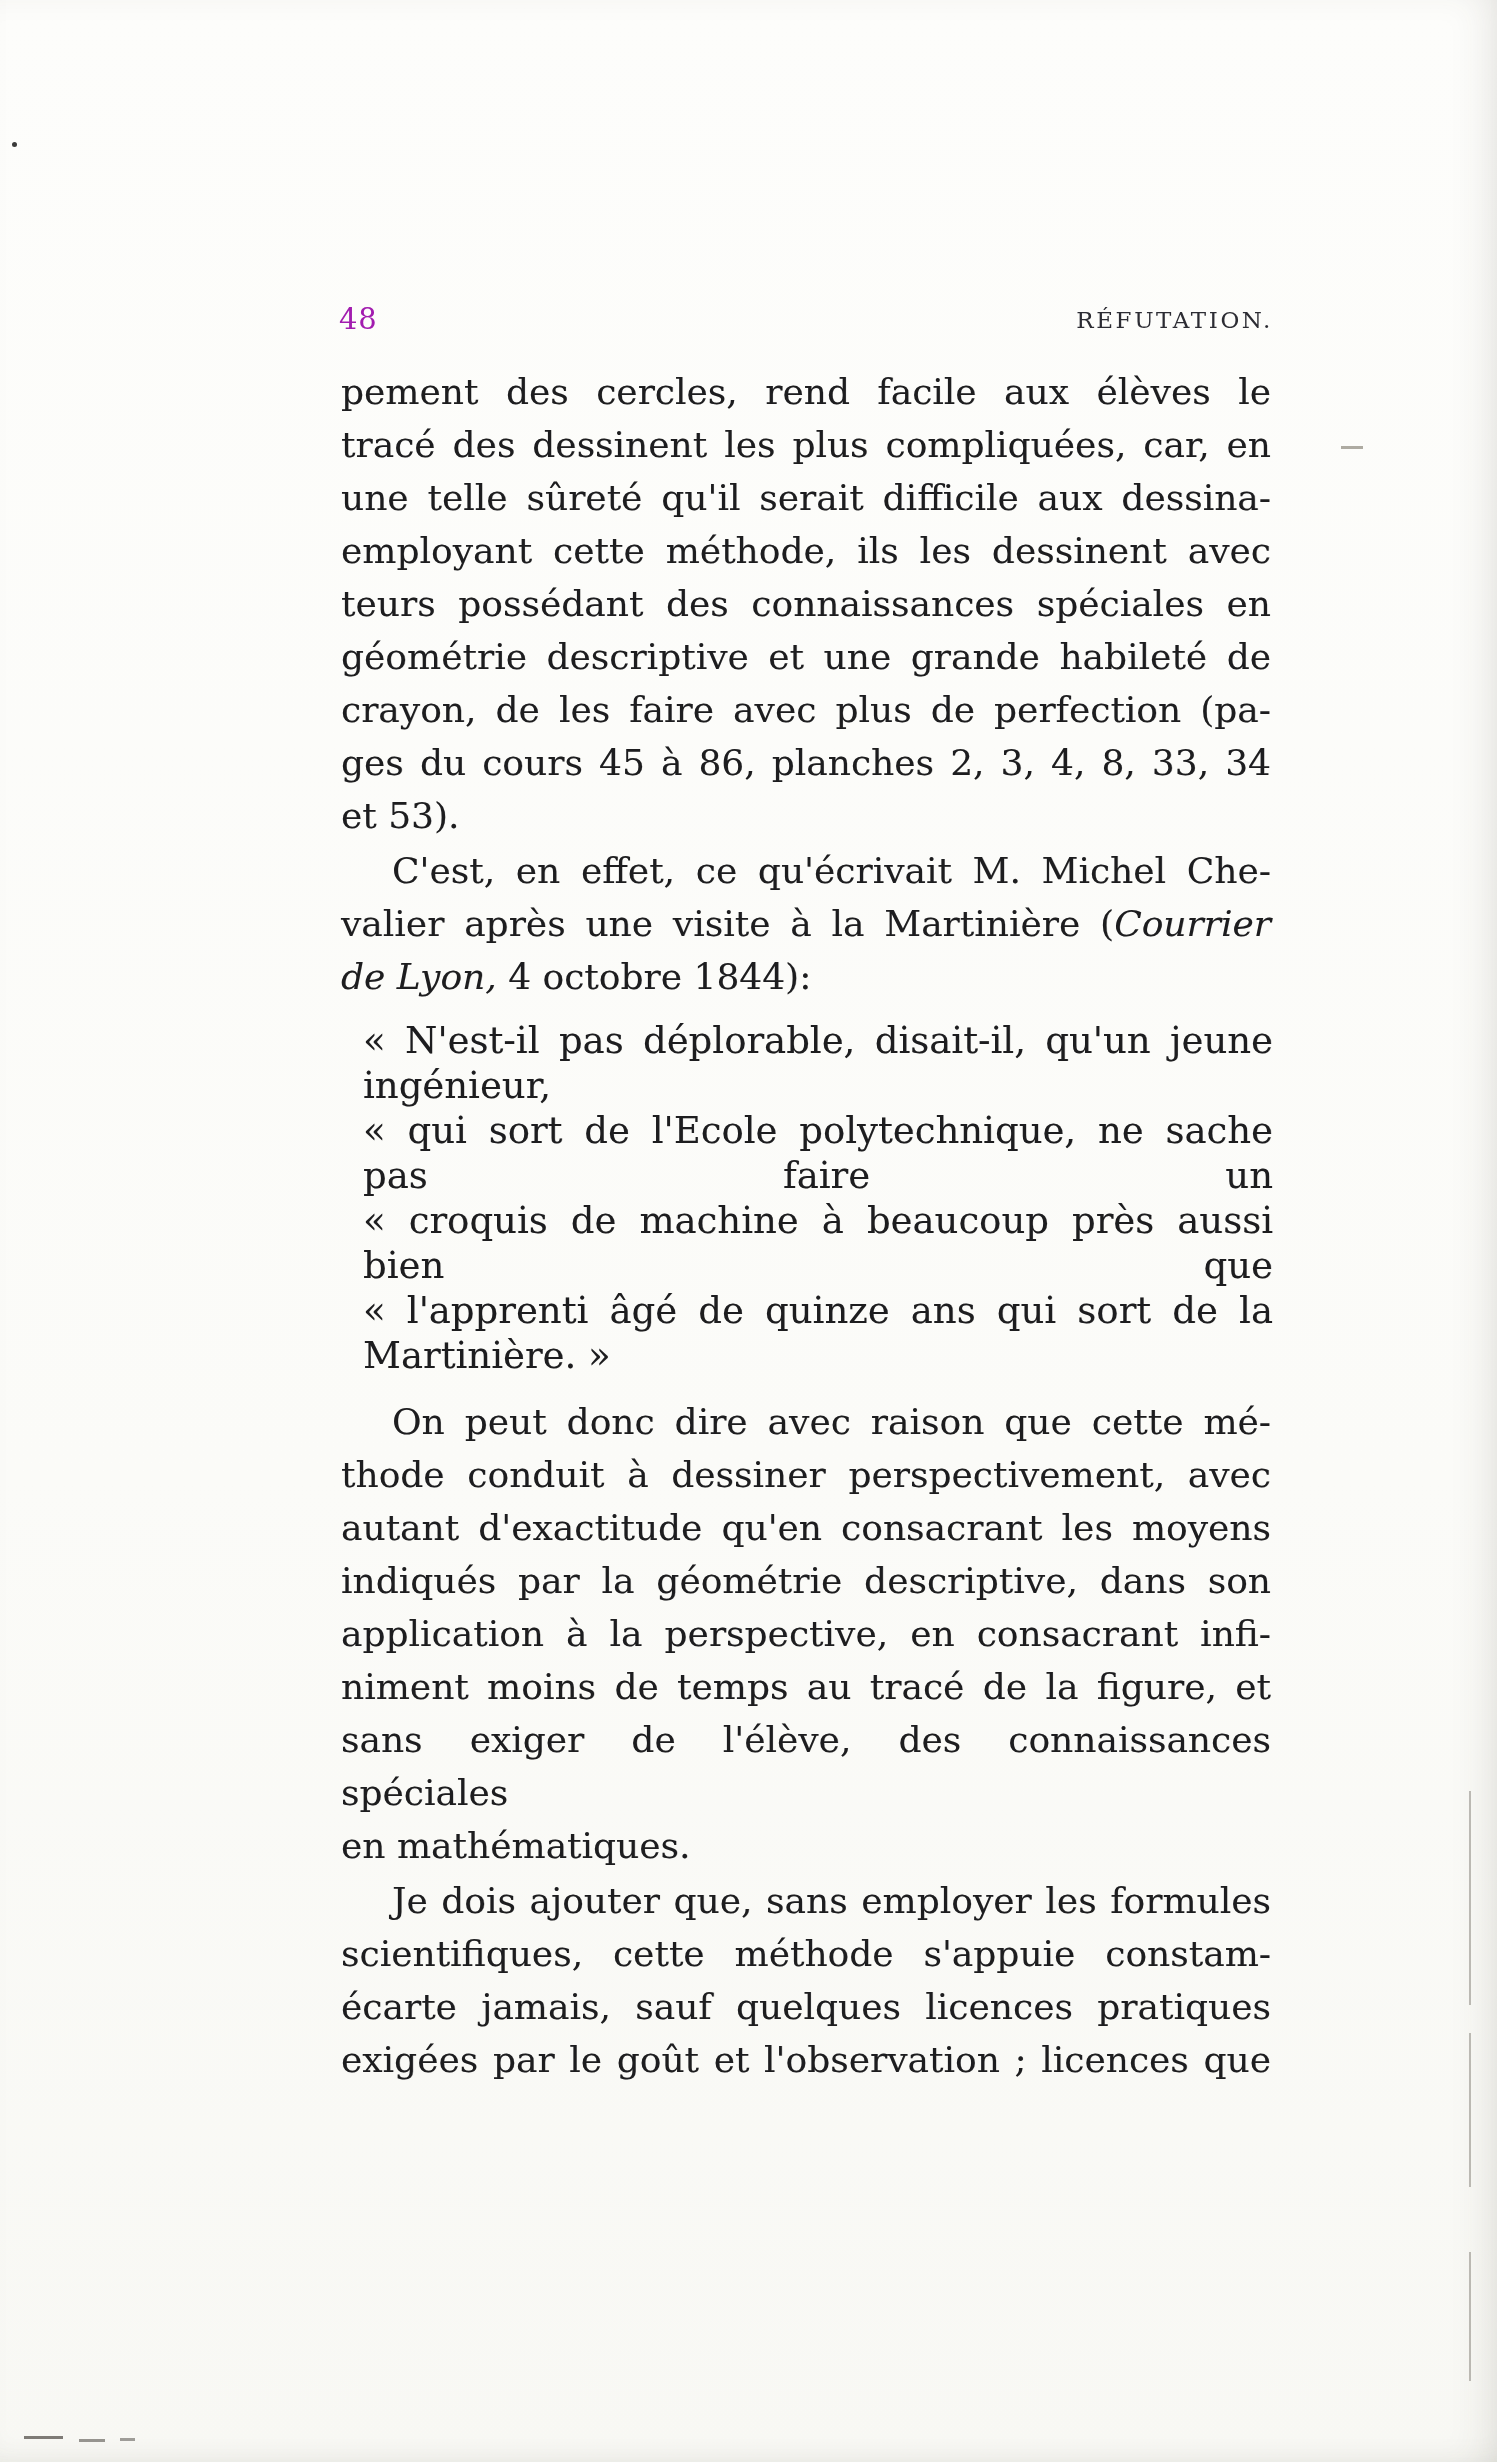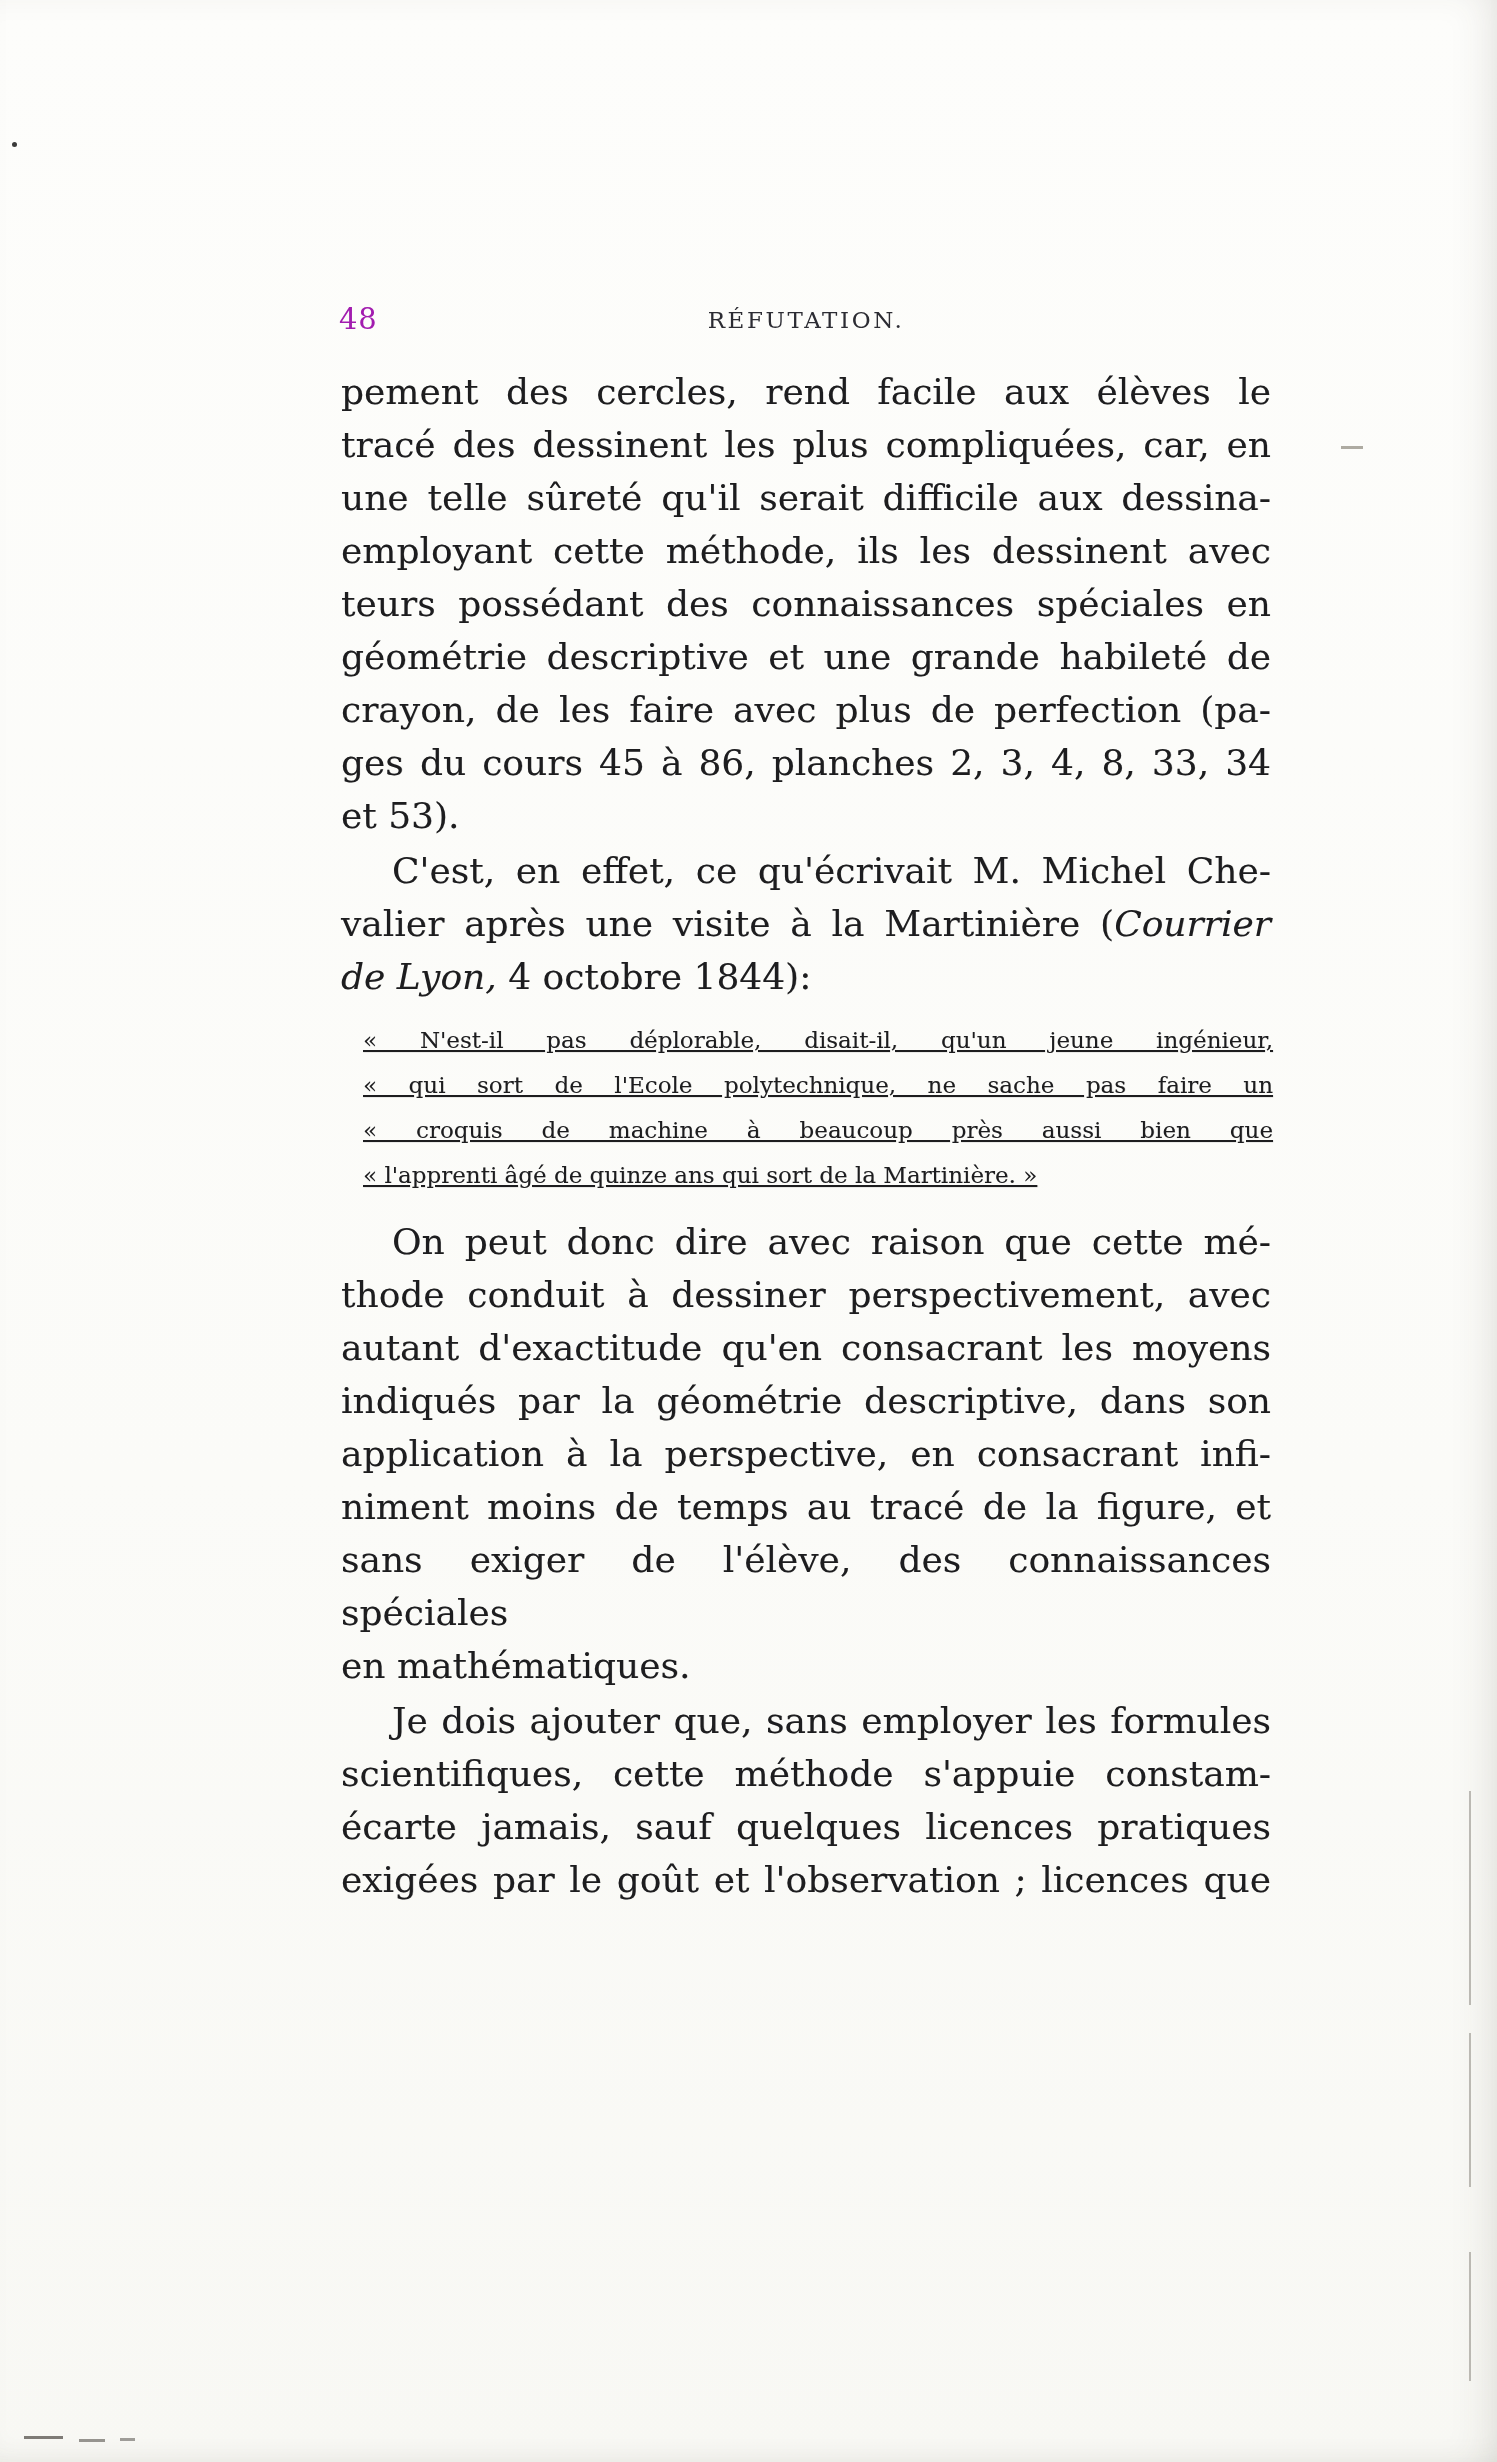--- a/index.html
+++ b/index.html
@@ -15,41 +15,41 @@
                inset 0 -17px 34px -24px rgba(60,55,45,.10);
   }
   .page-header{
     position:absolute;top:302px;left:339px;width:934px;height:38px;
   }
   .page-number{
     position:absolute;left:0;top:0;font-size:29px;color:#a21caf;
     letter-spacing:0.9px;
   }
   .running-title{
-    position:absolute;left:0;right:0;top:5.1px;text-align:center;
+    position:absolute;left:0;right:0;top:5.1px;text-align:right;
     font-size:23px;letter-spacing:2.6px;color:#2c2c33;
   }
   .text-block{
     position:absolute;top:363px;left:339px;width:934px;
     font-size:36px;line-height:53px;
     text-shadow:0.3px 0.3px 0.4px rgba(20,20,25,.28);
   }
   .paragraph{margin:2px;}
   .line{
     text-align:justify;
     text-align-last:justify;
     -moz-text-align-last:justify;
     white-space:normal;
   }
   .line.last{text-align-last:left;-moz-text-align-last:left;}
   .line.indent{text-indent:51px;}
   .it{font-style:italic;}
   .quote{
     margin:15.4px 0 17px 24px;
-    font-size:23px;line-height:45px;text-decoration:underline;
+    font-size:37px;line-height:45px;
   }
   .artifact{position:absolute;background:#55524c;}
   .edge-tick{position:absolute;width:1.7px;background:#8a877f;opacity:.55;}
   .speck{position:absolute;border-radius:50%;background:#3a3a3a;}
   .pencil-dash{position:absolute;background:#9a968c;opacity:.8;}
 </style>
 </head>
 <body>
 
 <div class="page">

